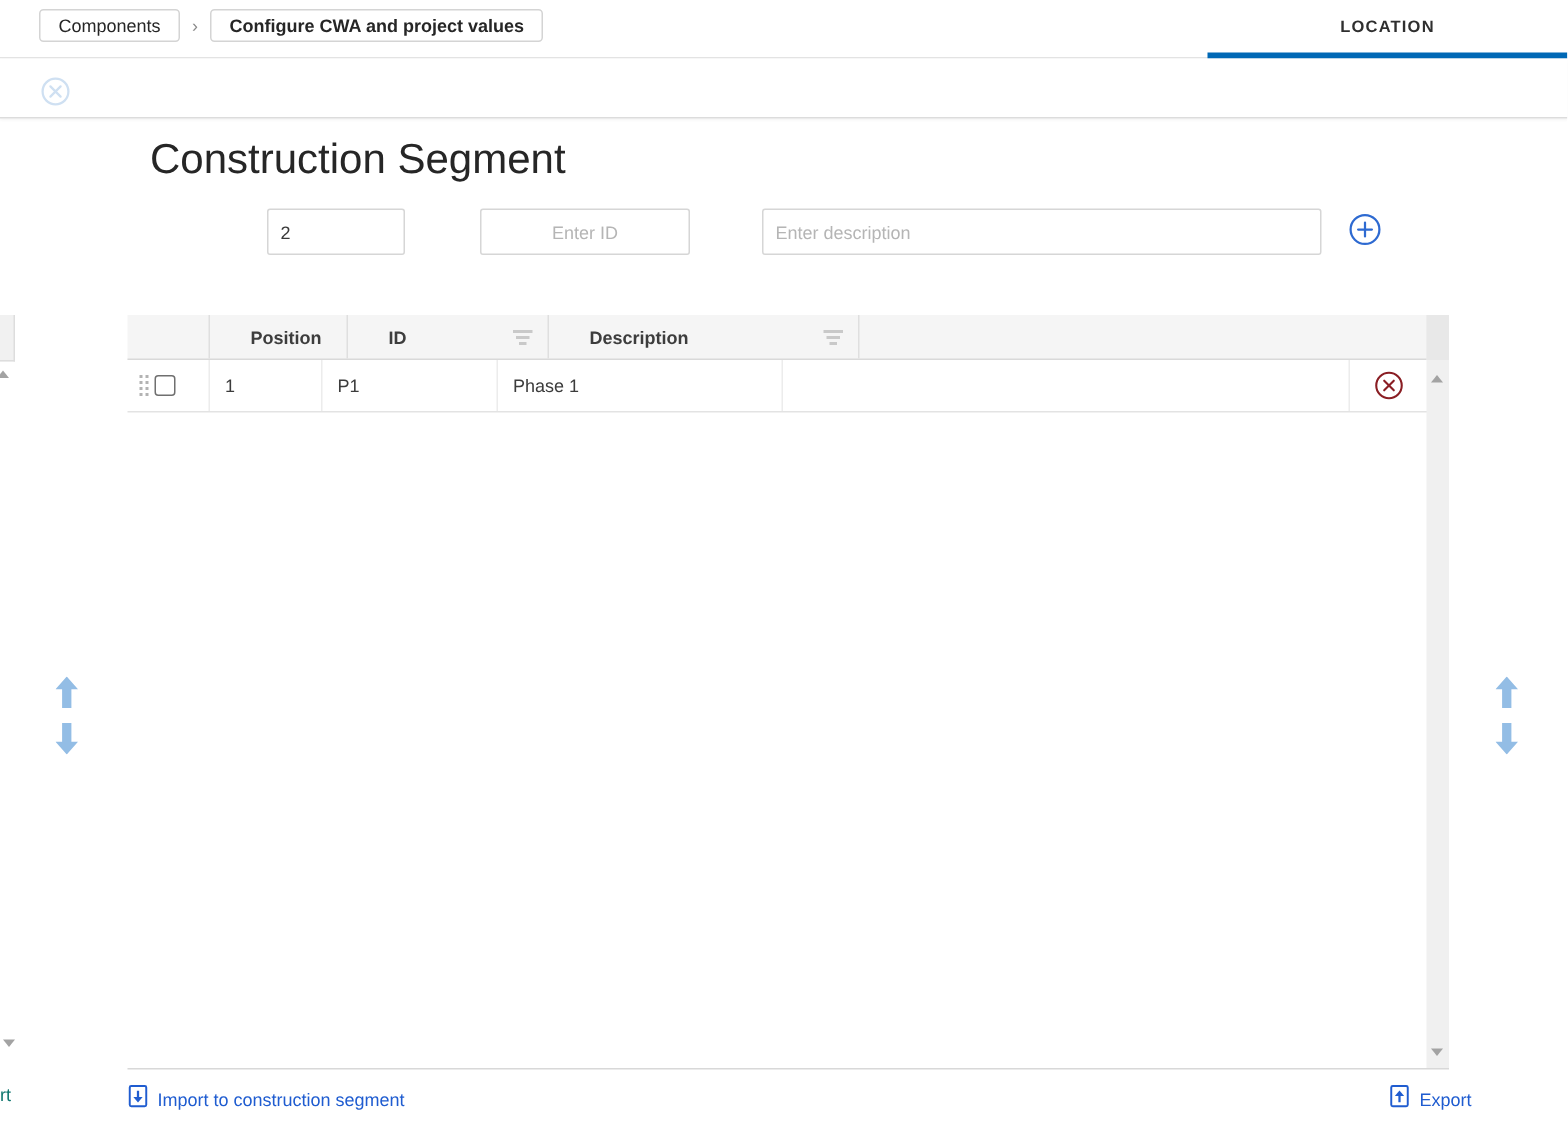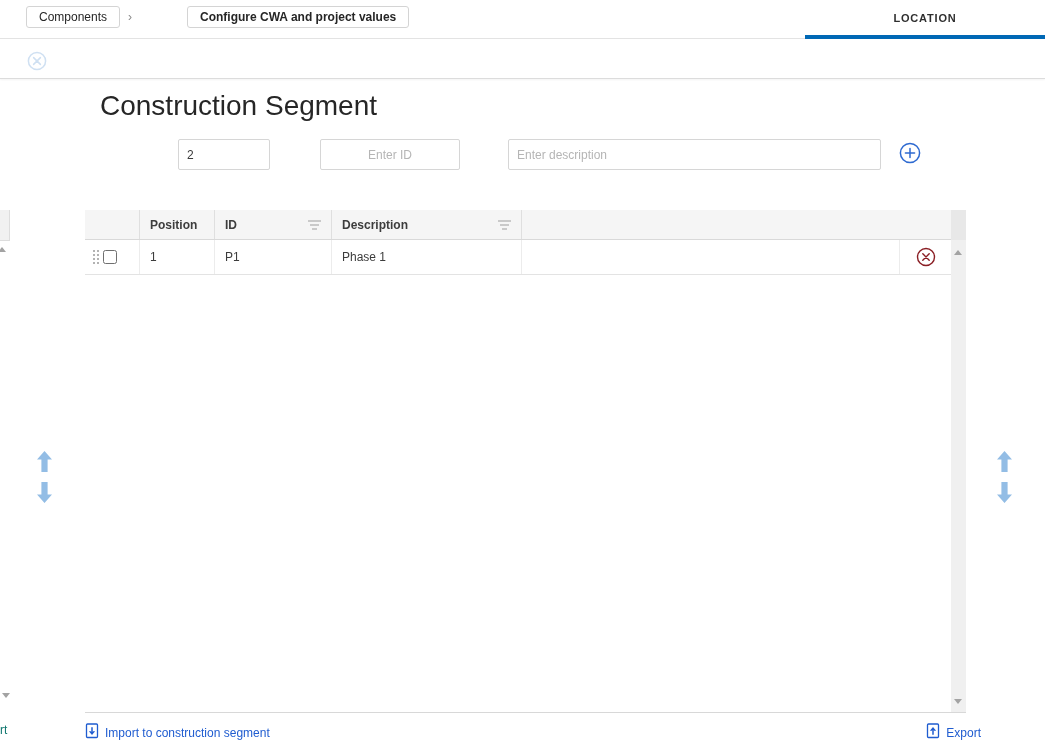--- a/index.html
+++ b/index.html
@@ -7,21 +7,21 @@
     position:relative;width:1045px;height:756px;overflow:hidden;background:#fff;
     font-family:"Liberation Sans","DejaVu Sans",sans-serif;color:#333;
   }
   
   .band1{position:absolute;left:0;top:0;width:100%;height:38px;background:#fff;border-bottom:1px solid #e3e3e3;}
   .crumbs{position:absolute;left:26px;top:6px;display:flex;align-items:center;gap:8px;border-radius:10px;}
   .crumb-btn{
     display:inline-flex;align-items:center;height:22px;padding:0 12px;background:#fff;
     border:1px solid #d4d4d4;border-radius:3px;font-size:12px;color:#262626;cursor:pointer;white-space:nowrap;
   }
-  .crumb-btn.current{font-weight:700;margin-left:47px;}
+  .crumb-btn.current{font-weight:700;}
   .crumb-sep{font-size:12px;color:#8a8a8a;}
   .tab{
     position:absolute;left:805px;top:0;width:240px;height:35px;display:flex;align-items:center;justify-content:center;
     font-size:11px;font-weight:600;letter-spacing:.8px;color:#2f2f2f;cursor:pointer;text-align:center;
   }
   .tab-underline{position:absolute;left:805px;top:35px;width:240px;height:4px;background:#0068b5;}
   
   .band2{position:absolute;left:0;top:39px;width:100%;height:39px;background:#fff;border-bottom:1px solid #dcdcdc;box-shadow:0 1px 2px rgba(0,0,0,.05);}
   .close-btn{position:absolute;left:27px;top:51px;width:20px;height:20px;cursor:pointer;}
   
@@ -30,21 +30,21 @@
     position:absolute;top:139px;height:31px;box-sizing:border-box;border:1px solid #d6d6d6;border-radius:2px;
     padding:0 8px;font-size:12px;color:#3a3a3a;font-family:inherit;outline:none;background:#fff;
   }
   .txt-input::placeholder{color:#b5b5b5;}
   #inp-pos{left:178px;width:92px;}
   #inp-id{left:320px;width:140px;text-align:center;}
   #inp-desc{left:508px;width:373px;}
   .add-btn{position:absolute;left:899px;top:142px;width:22px;height:22px;cursor:pointer;background:none;border:none;padding:0;}
   
   .grid{position:absolute;left:85px;top:210px;width:881px;height:503px;box-sizing:border-box;border-bottom:1px solid #d8d8d8;background:#fff;}
-  .grid-head{display:flex;height:30px;background:#f5f5f5;border-bottom:1px solid #d9d9d9;box-sizing:border-box;}
+  .grid-head{display:flex;height:30px;background:#f5f5f5;border-bottom:1px solid #d9d9d9;box-sizing:border-box;gap:17px;}
   .hcell{display:flex;align-items:center;box-sizing:border-box;border-right:1px solid #dfdfdf;padding-left:10px;
     font-size:12px;font-weight:700;color:#3d3d3d;}
   .rcell{display:flex;align-items:center;box-sizing:border-box;border-right:1px solid #ececec;padding-left:10px;font-size:12px;color:#3c3c3c;}
   .col-handle{width:55px;}
   .col-position{width:75px;}
   .col-id{width:117px;}
   .col-desc{width:190px;}
   .col-note{width:378px;}
   .col-actions{width:51px;border-right:none;justify-content:center;padding-left:0;}
   .grid-row{display:flex;height:35px;background:#fff;border-bottom:1px solid #e3e3e3;box-sizing:border-box;cursor:pointer;}

